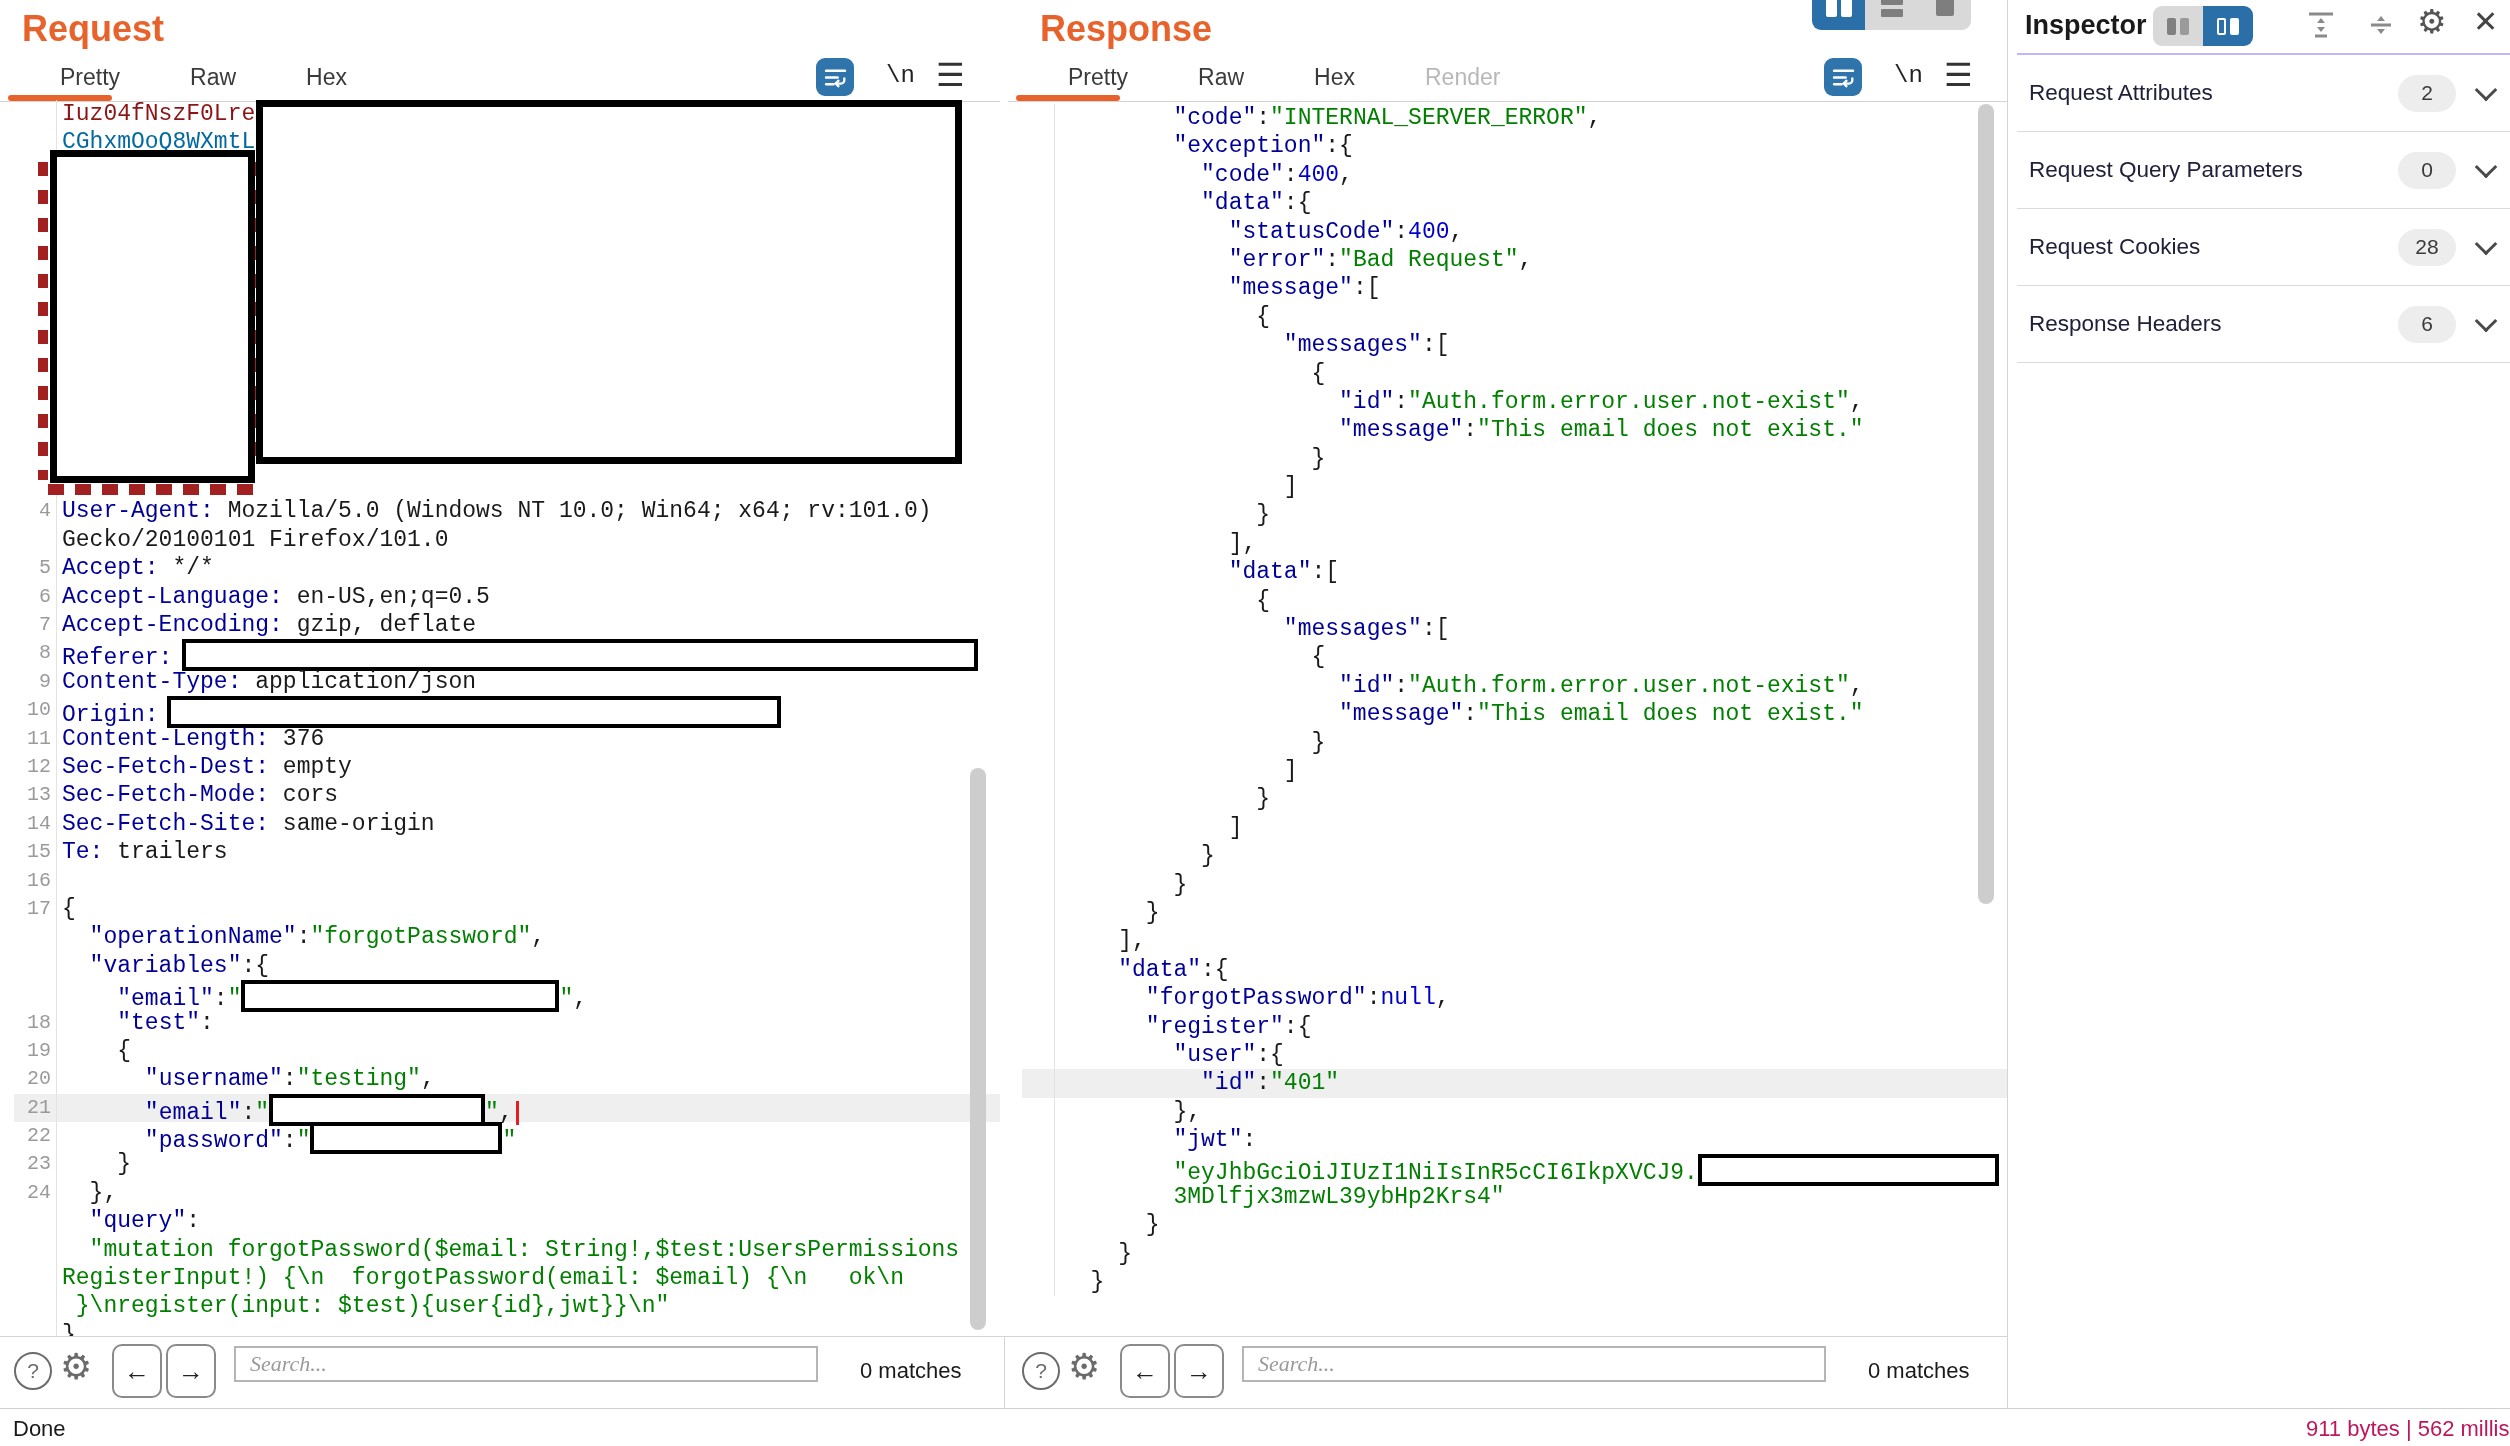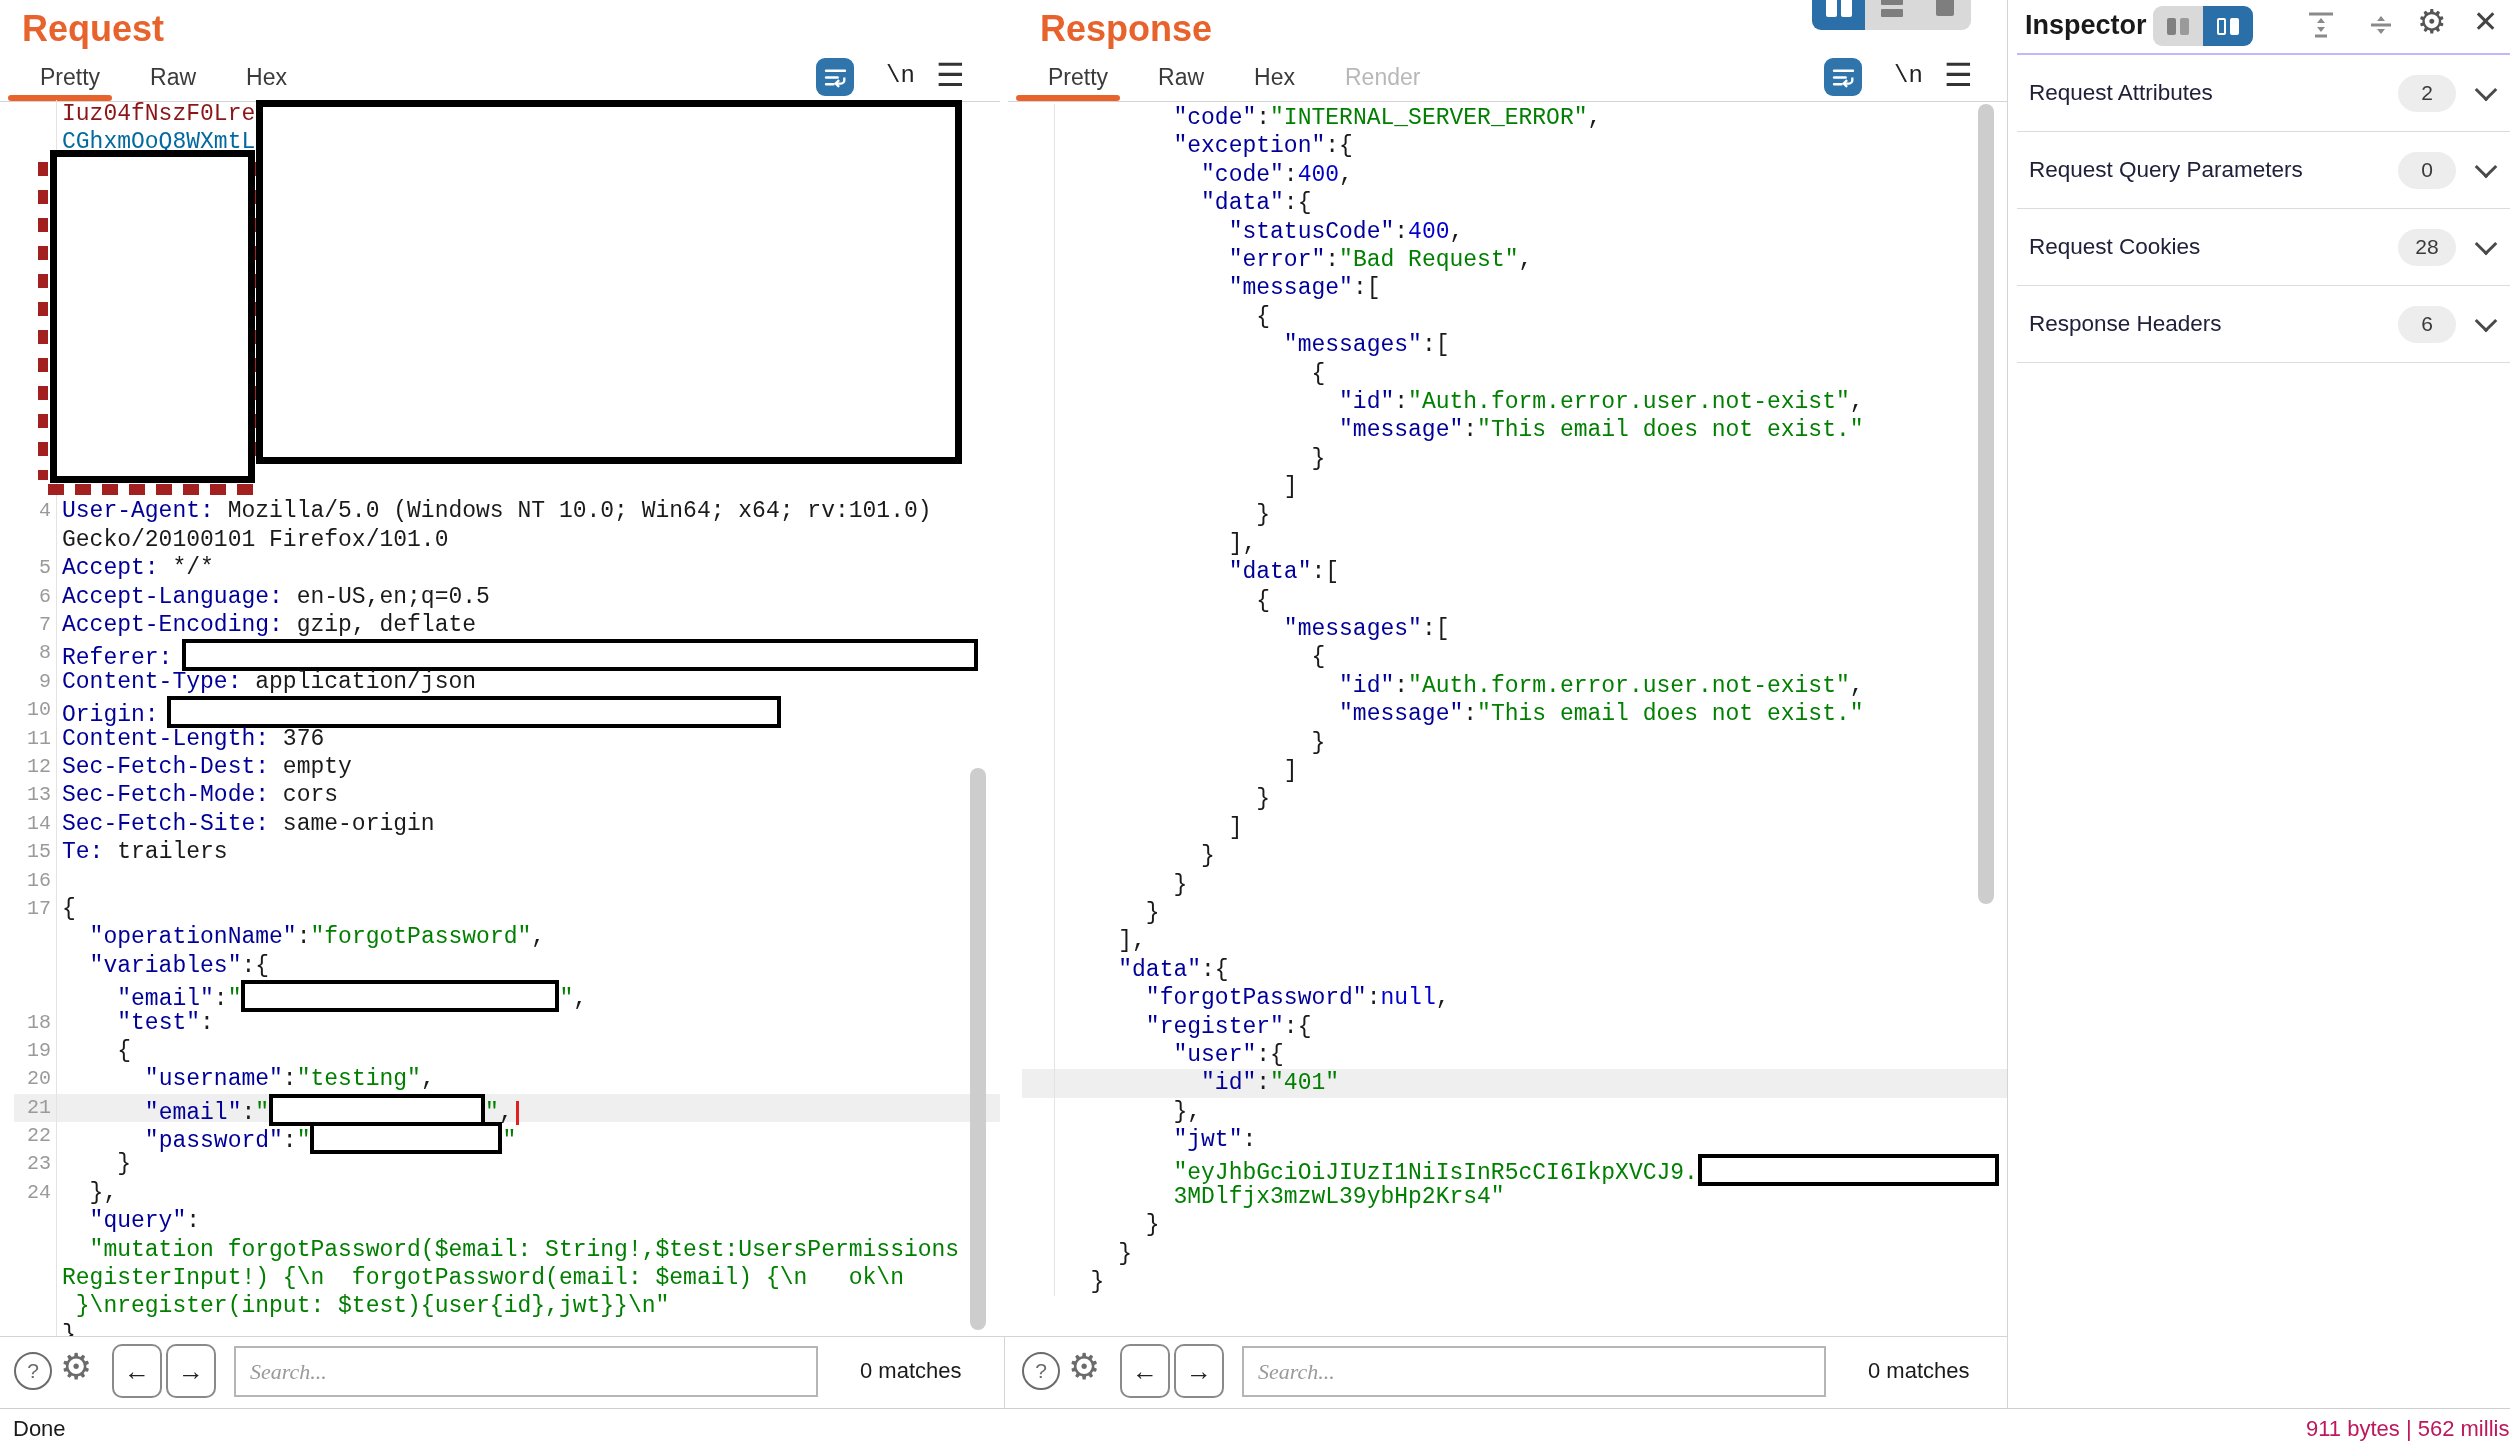--- a/index.html
+++ b/index.html
@@ -4,21 +4,21 @@
 <style>
   html,body{margin:0;padding:0;background:#fff;}
   #root{position:relative;width:2510px;height:1446px;background:#fff;overflow:hidden;
         font-family:"Liberation Sans",sans-serif;color:#1a1a1a;}
   .pane{position:absolute;top:0;height:1408px;}
   #req-pane{left:0;width:1000px;}
   #resp-pane{left:1008px;width:1000px;}
   .pane-title{position:absolute;left:22px;top:8px;margin:0;font-size:36px;font-weight:bold;color:#e8622c;}
   #resp-pane .pane-title{left:32px;}
   .tabs{position:absolute;left:40px;top:64px;white-space:nowrap;}
-  .tab{display:inline-block;margin-right:50px;font-size:23px;color:#3b3b3b;cursor:default;}
+  .tab{display:inline-block;margin-right:50px;font-size:23px;color:#3b3b3b;cursor:default;margin-left:20px;}
   .tab.disabled{color:#b8b8b8;}
   .tab-underline{position:absolute;left:8px;top:95px;width:104px;height:6px;background:#e8622c;border-radius:3px;}
   .tab-border{position:absolute;left:0;top:101px;width:100%;height:1px;background:#d4d4d4;}
   .editor-icons{position:absolute;top:56px;left:816px;width:170px;height:42px;}
   .blue-chip{position:absolute;left:0;top:2px;width:38px;height:38px;background:#2f74ab;border-radius:9px;display:flex;align-items:center;justify-content:center;}
   .nl-label{position:absolute;left:70px;top:6px;font-family:"Liberation Mono",monospace;font-size:24px;color:#222;}
   .ham{position:absolute;left:120px;top:0px;font-size:32px;color:#333;}
   .lines{position:absolute;left:14px;right:0;overflow:hidden;}
   #req-lines{top:100px;height:1236px;}
   #resp-lines{top:104px;height:1228px;}
@@ -37,21 +37,21 @@
   .red-strip-v{position:absolute;width:10px;z-index:1;background:repeating-linear-gradient(180deg,#a32020 0 14px,transparent 14px 28px);}
   .red-strip-h{position:absolute;height:11px;z-index:1;background:repeating-linear-gradient(90deg,#a32020 0 16px,transparent 16px 27px);}
   .vscroll{position:absolute;width:16px;background:#cdcdcd;border-radius:8px;z-index:6;}
   .searchbar{position:absolute;left:0;top:1344px;width:1000px;height:64px;}
   .help-btn{position:absolute;left:14px;top:8px;width:34px;height:34px;border:2.5px solid #6b6b6b;border-radius:50%;
             display:flex;align-items:center;justify-content:center;font-size:21px;color:#6b6b6b;}
   .gear-btn{position:absolute;left:60px;top:2px;font-size:36px;color:#6b6b6b;}
   .nav-btn{position:absolute;top:0;width:46px;height:50px;border:2px solid #8a8a8a;border-radius:10px;background:#fff;
            display:flex;align-items:center;justify-content:center;font-size:26px;color:#222;}
   .nav-back{left:112px;} .nav-fwd{left:166px;}
-  .search-input{position:absolute;left:234px;top:2px;width:584px;height:51px;border:2px solid #b5b5b5;border-radius:0;
+  .search-input{position:absolute;left:234px;top:2px;width:584px;height:36px;border:2px solid #b5b5b5;border-radius:0;
                 box-sizing:border-box;padding:8px 14px;font-family:"Liberation Sans",sans-serif;font-size:22px;color:#222;outline:none;}
   .search-input::placeholder{font-style:italic;color:#9a9a9a;font-family:"Liberation Serif",serif;}
   .matches{position:absolute;left:860px;top:14px;font-size:22px;color:#1a1a1a;white-space:nowrap;}
   #inspector{position:absolute;left:2013px;top:0;width:497px;height:1408px;background:#fff;}
   .insp-title{position:absolute;left:12px;top:10px;margin:0;font-size:27px;font-weight:bold;color:#1a1a1a;}
   .segctrl{position:absolute;left:140px;top:6px;display:flex;border-radius:9px;overflow:hidden;}
   .seg{width:50px;height:40px;display:flex;align-items:center;justify-content:center;gap:4px;}
   .seg.gray{background:#d9d9d9;} .seg.blue{background:#2b6fa8;}
   .seg .bar-v{width:9px;height:17px;border-radius:2px;}
   .seg.gray .bar-v{background:#808080;}

